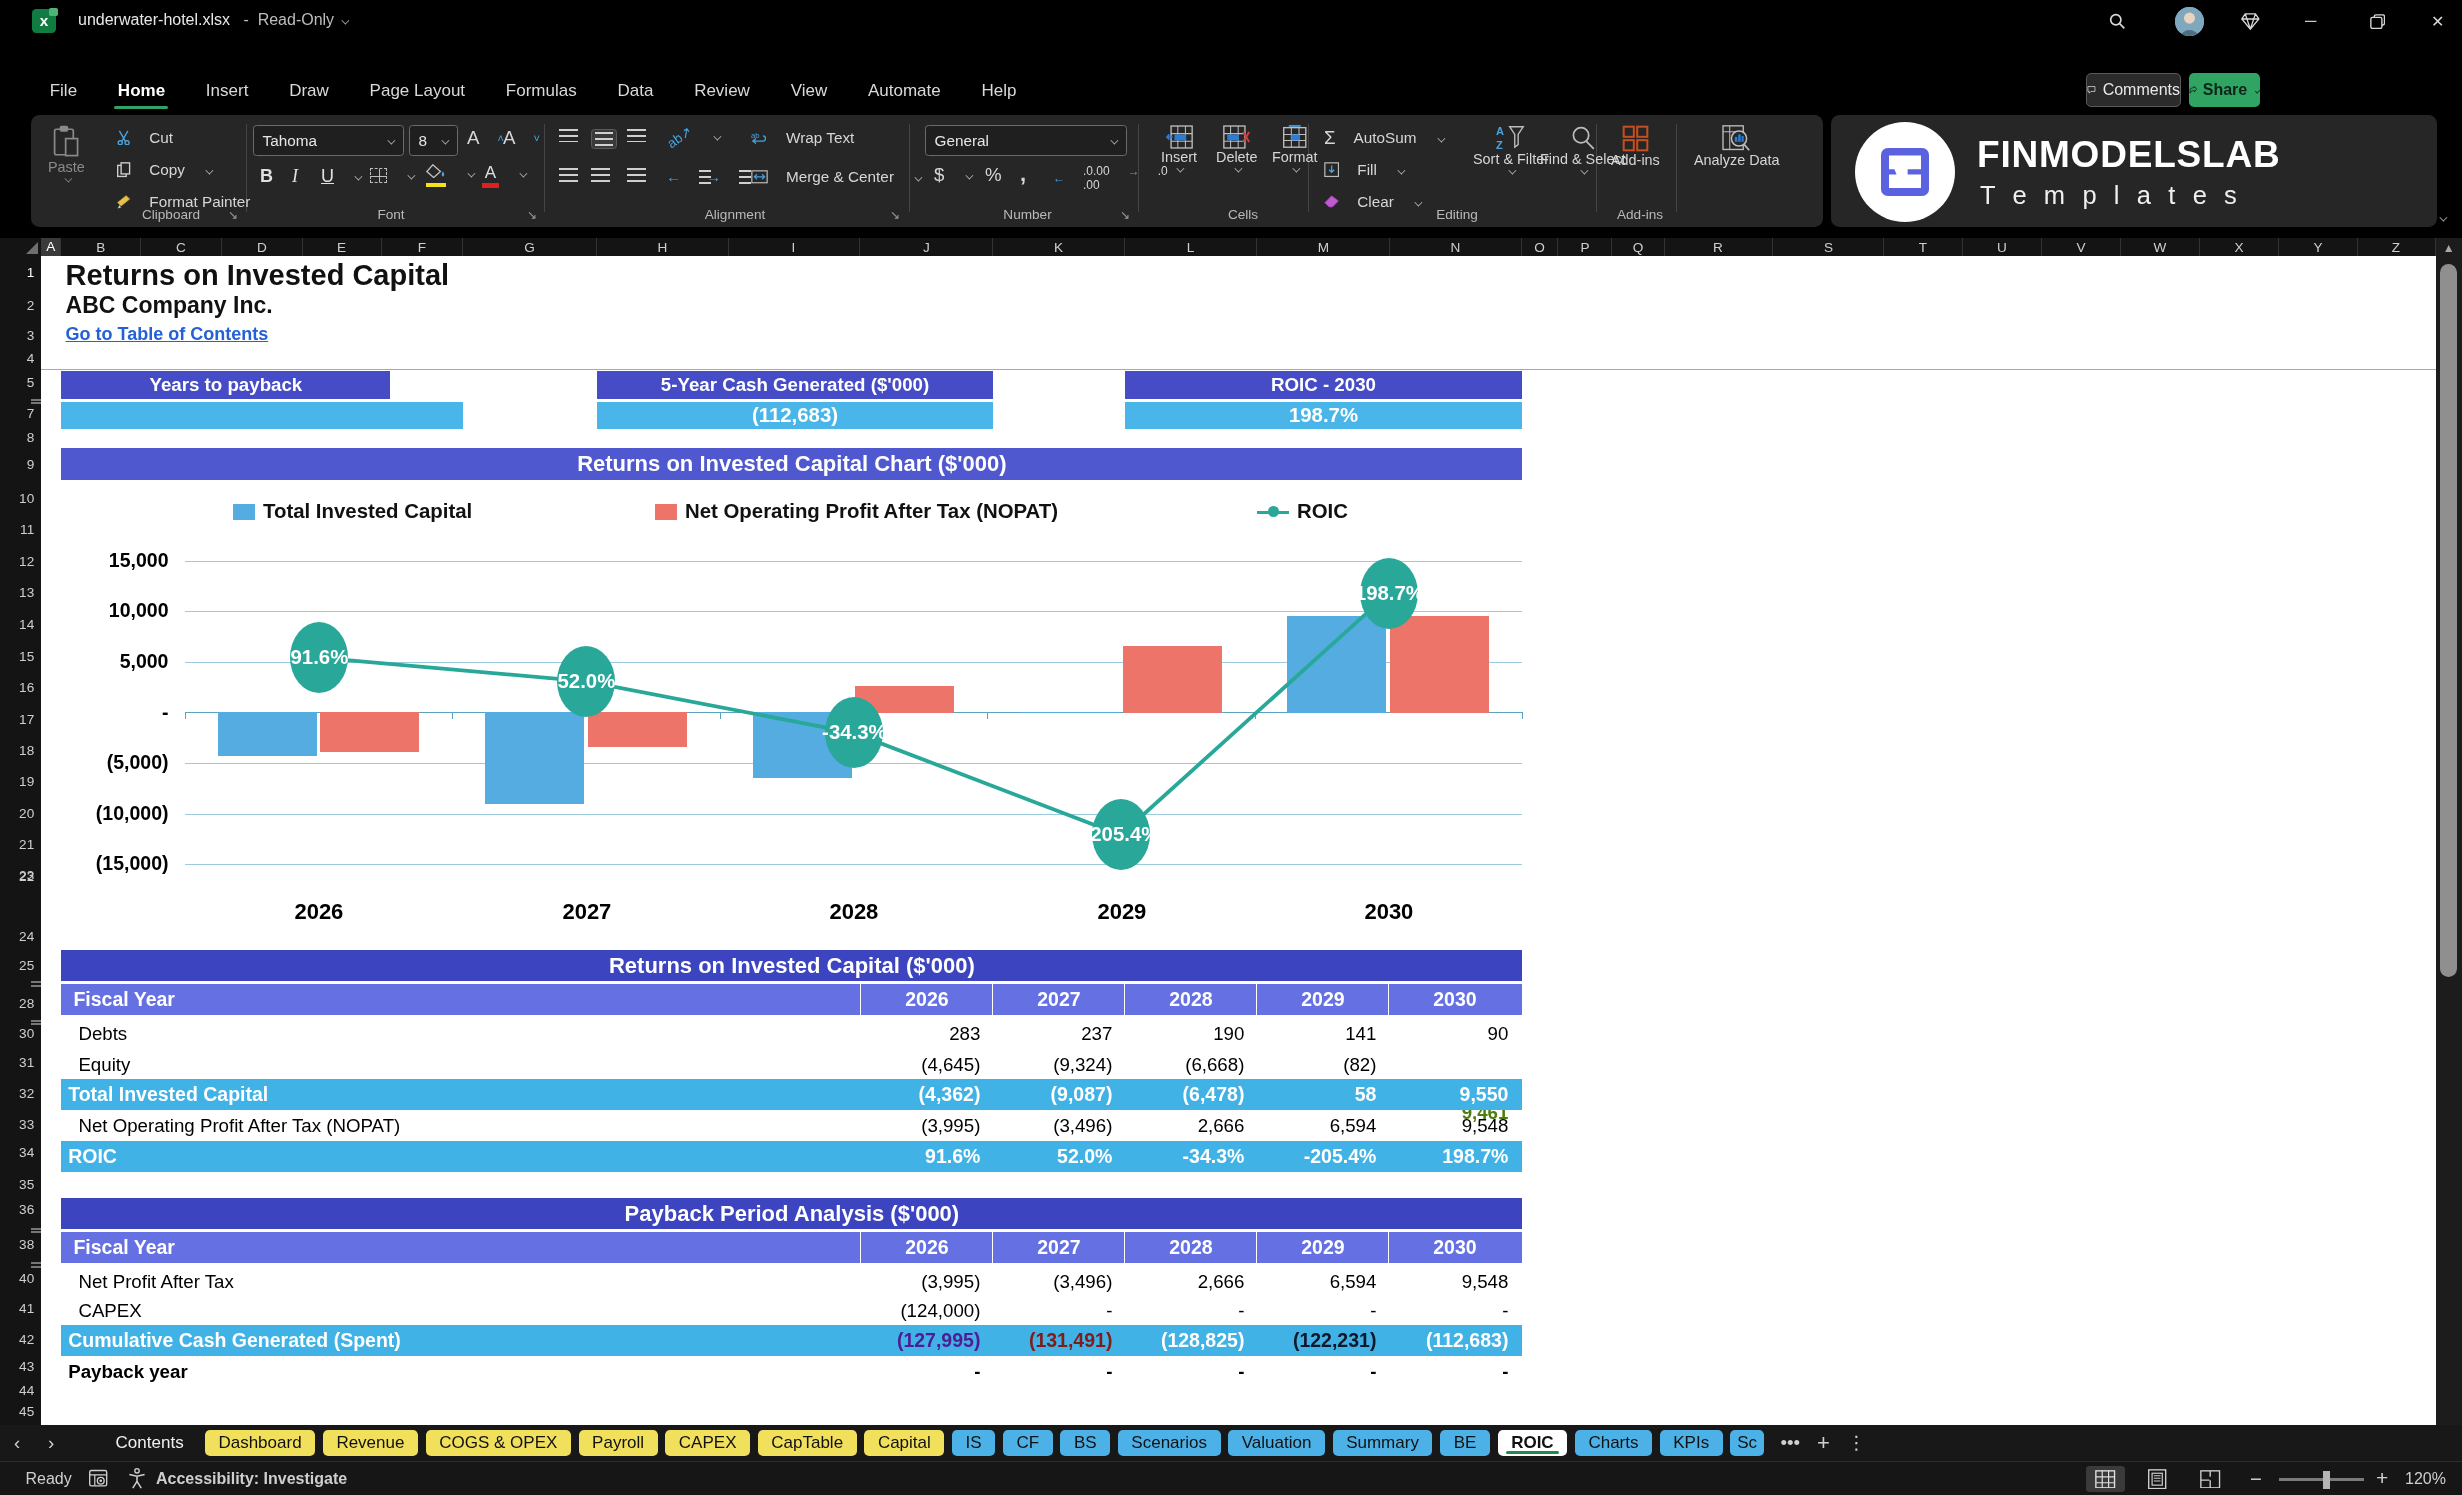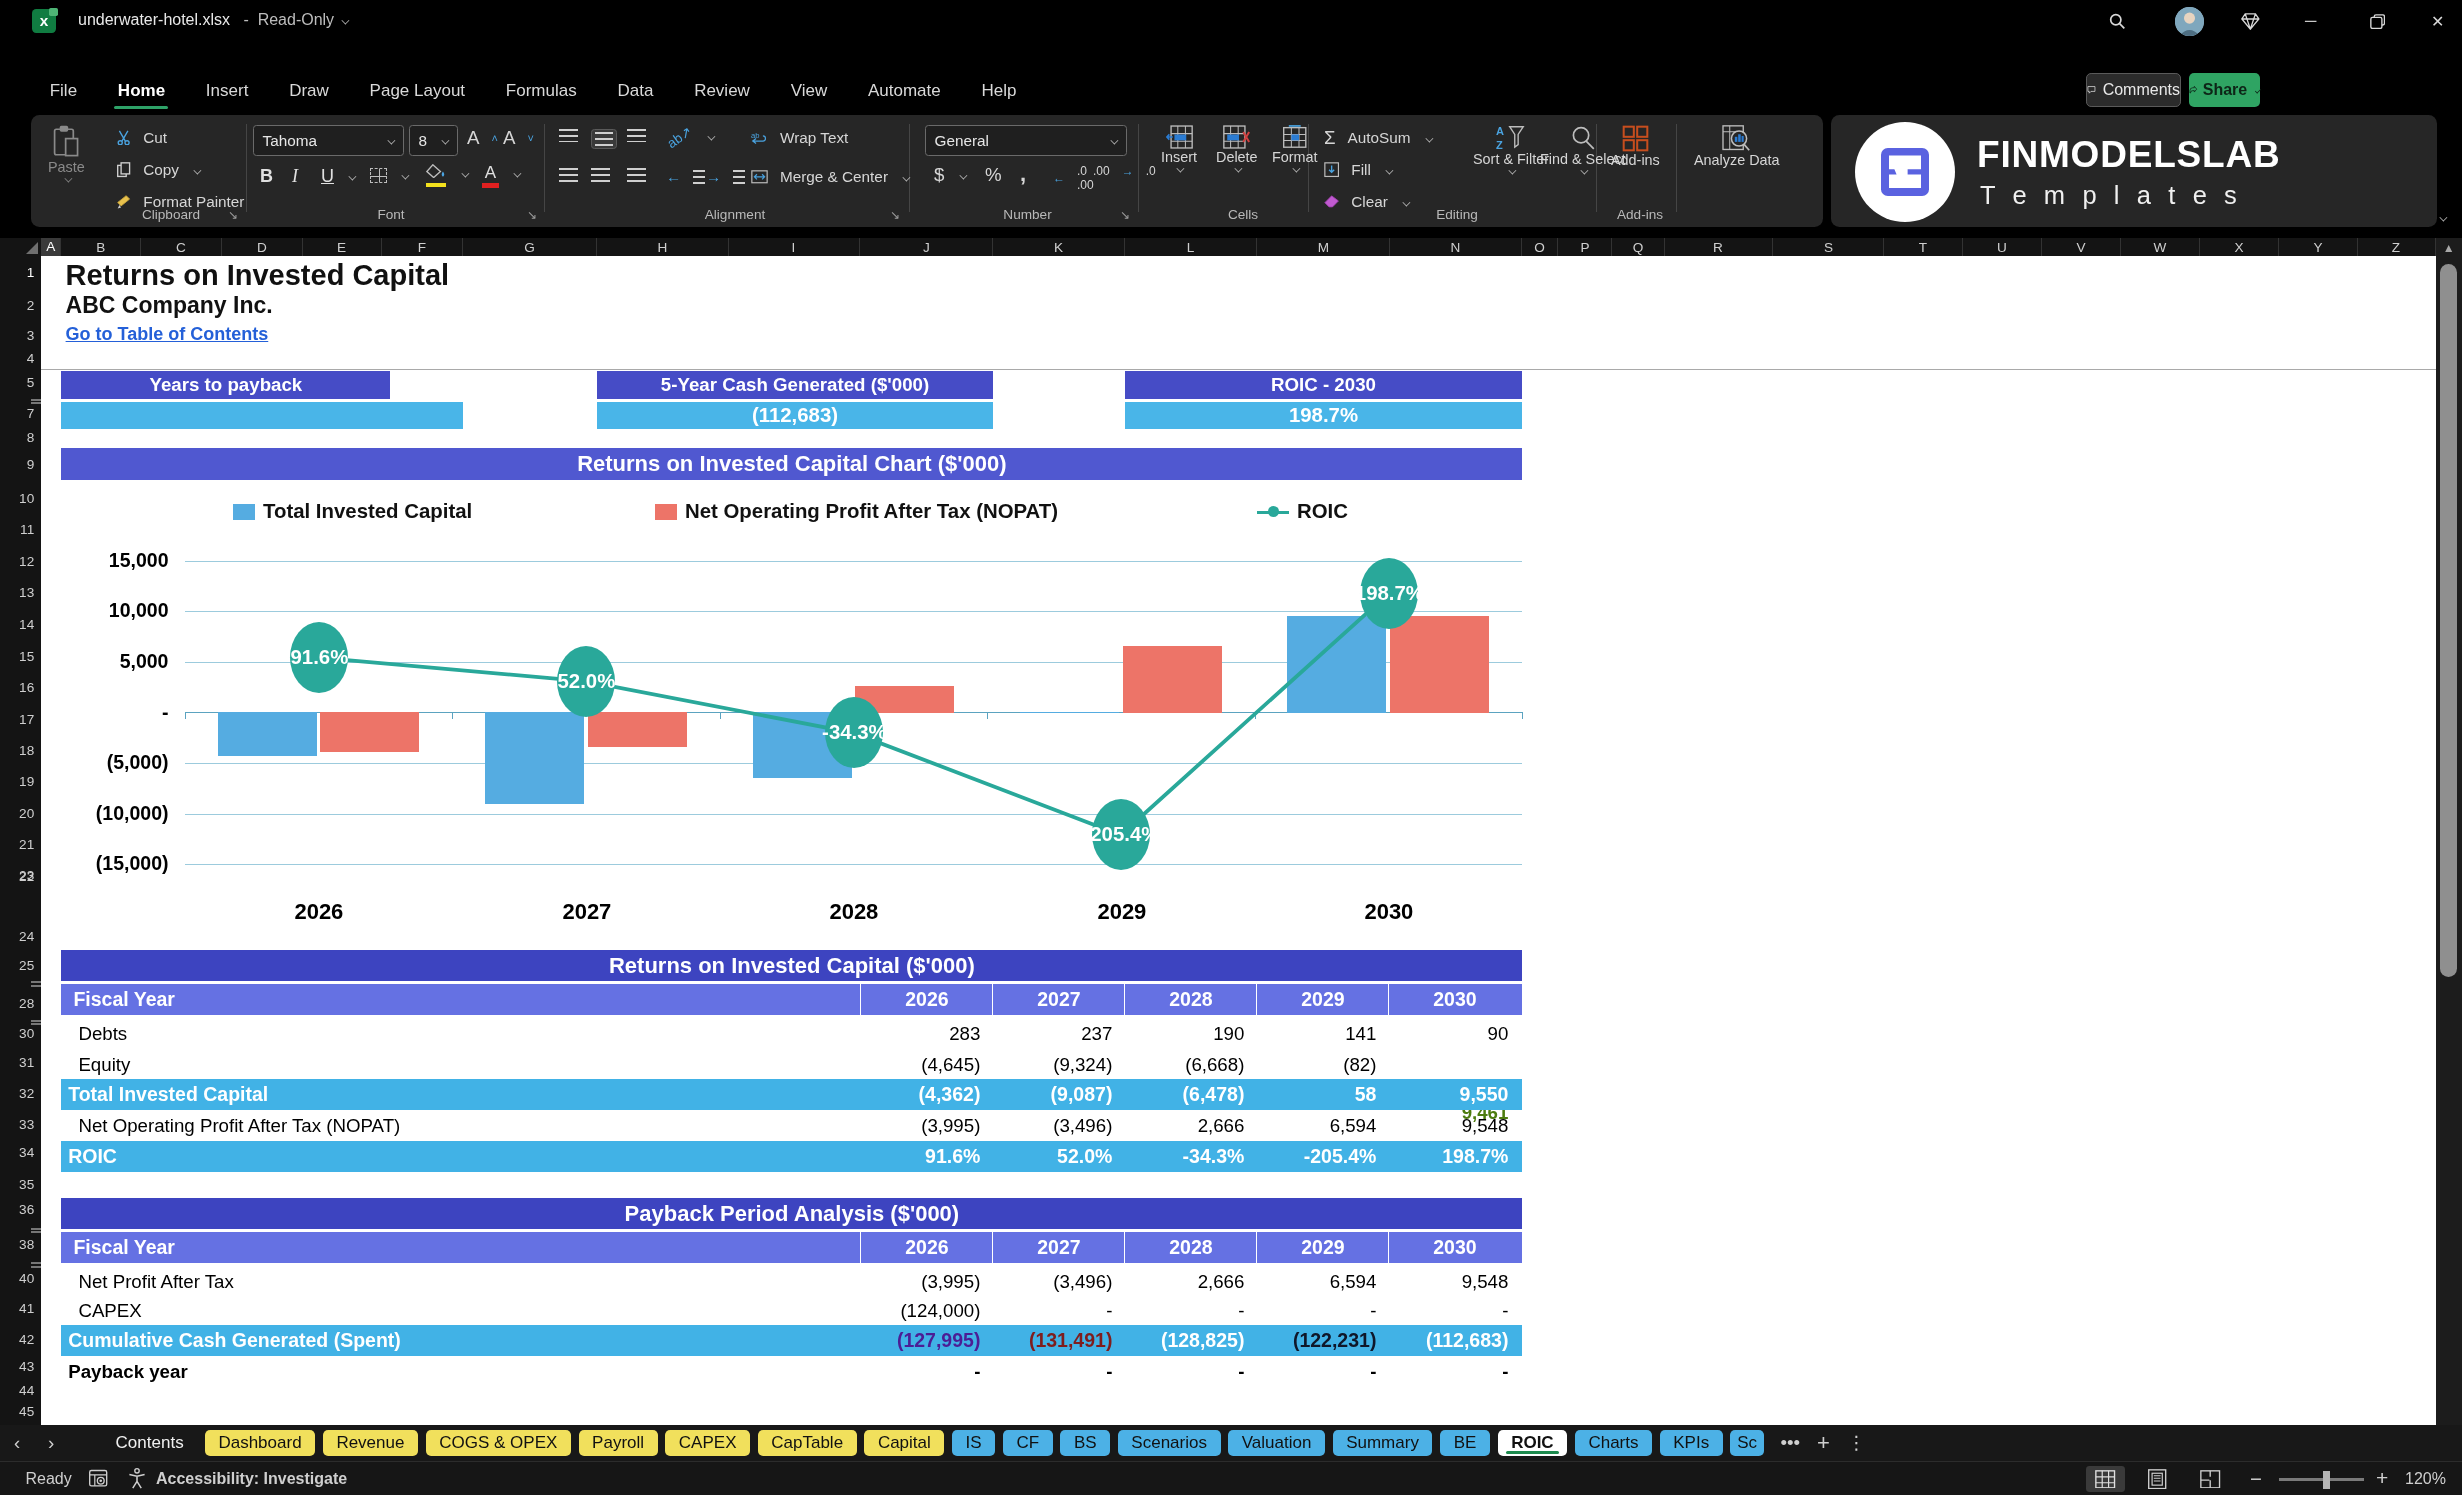--- a/index.html
+++ b/index.html
@@ -25,21 +25,21 @@
   .rtab.active::after { content:""; position:absolute; left:15.3px; right:15.3px; bottom:-1.7px; height:3.4px; background:#2ea268; border-radius:1.7px; }
   .btn-comments { left:2086px; top:73px; width:95px; height:34px; background:#2b2b2b; border:0.8px solid #5a5a5a;
       border-radius:5.1px; color:#e8e8e8; font-size:16px; display:flex; align-items:center; justify-content:center; gap:6.8px;}
   .btn-share { left:2189px; top:73px; width:71px; height:34px; background:#2fa463; border-radius:5.1px; color:#0d2517;
       font-weight:bold; font-size:16px; display:flex; align-items:center; justify-content:center; gap:5.1px;}
   
   .ribbonpanel { left:31px; top:115px; width:1792px; height:112px; background:#262626; border-radius:8.5px; }
   .rsep { position:absolute; top:8.5px; width:0.8px; height:88px; background:#454545; }
   .glabel { position:absolute; bottom:5.1px; font-size:13.6px; color:#b9b9b9; text-align:center; }
   .launch { position:absolute; bottom:5.1px; font-size:12px; color:#9a9a9a; }
-  .smallbtn { position:absolute; display:flex; align-items:center; gap:12px; color:#d6d6d6; font-size:15.3px; }
+  .smallbtn { position:absolute; display:flex; align-items:center; gap:18px; color:#d6d6d6; font-size:15.3px; }
   .bigbtn { position:absolute; display:flex; flex-direction:column; align-items:center; color:#d6d6d6; font-size:14.4px; line-height:16px; text-align:center;}
   .chev { display:inline-block; width:6.8px; height:6.8px; border-right:1.7px solid #bdbdbd; border-bottom:1.7px solid #bdbdbd; transform:rotate(45deg) scale(.8); margin-left:3.4px; vertical-align:middle;}
   .combo { position:absolute; background:#1f1f1f; border:0.8px solid #6a6a6a; border-radius:3.4px; color:#e6e6e6;
            font-size:15.3px; display:flex; align-items:center; justify-content:space-between; padding:0 8.5px; }
   .fmt-b { font-weight:bold; font-size:18px; color:#e0e0e0;}
   .fmt-i { font-style:italic; font-size:18px; font-family:"Liberation Serif",serif; color:#e0e0e0;}
   .fmt-u { text-decoration:underline; font-size:18px; color:#e0e0e0;}
   .hl3 { width:18.7px; height:13.6px; background:repeating-linear-gradient(to bottom,#cfcfcf 0 1.7px,transparent 1.7px 6px); }
   .colorbar { position:absolute; left:0; bottom:-4.2px; width:100%; height:4.2px; }
   

